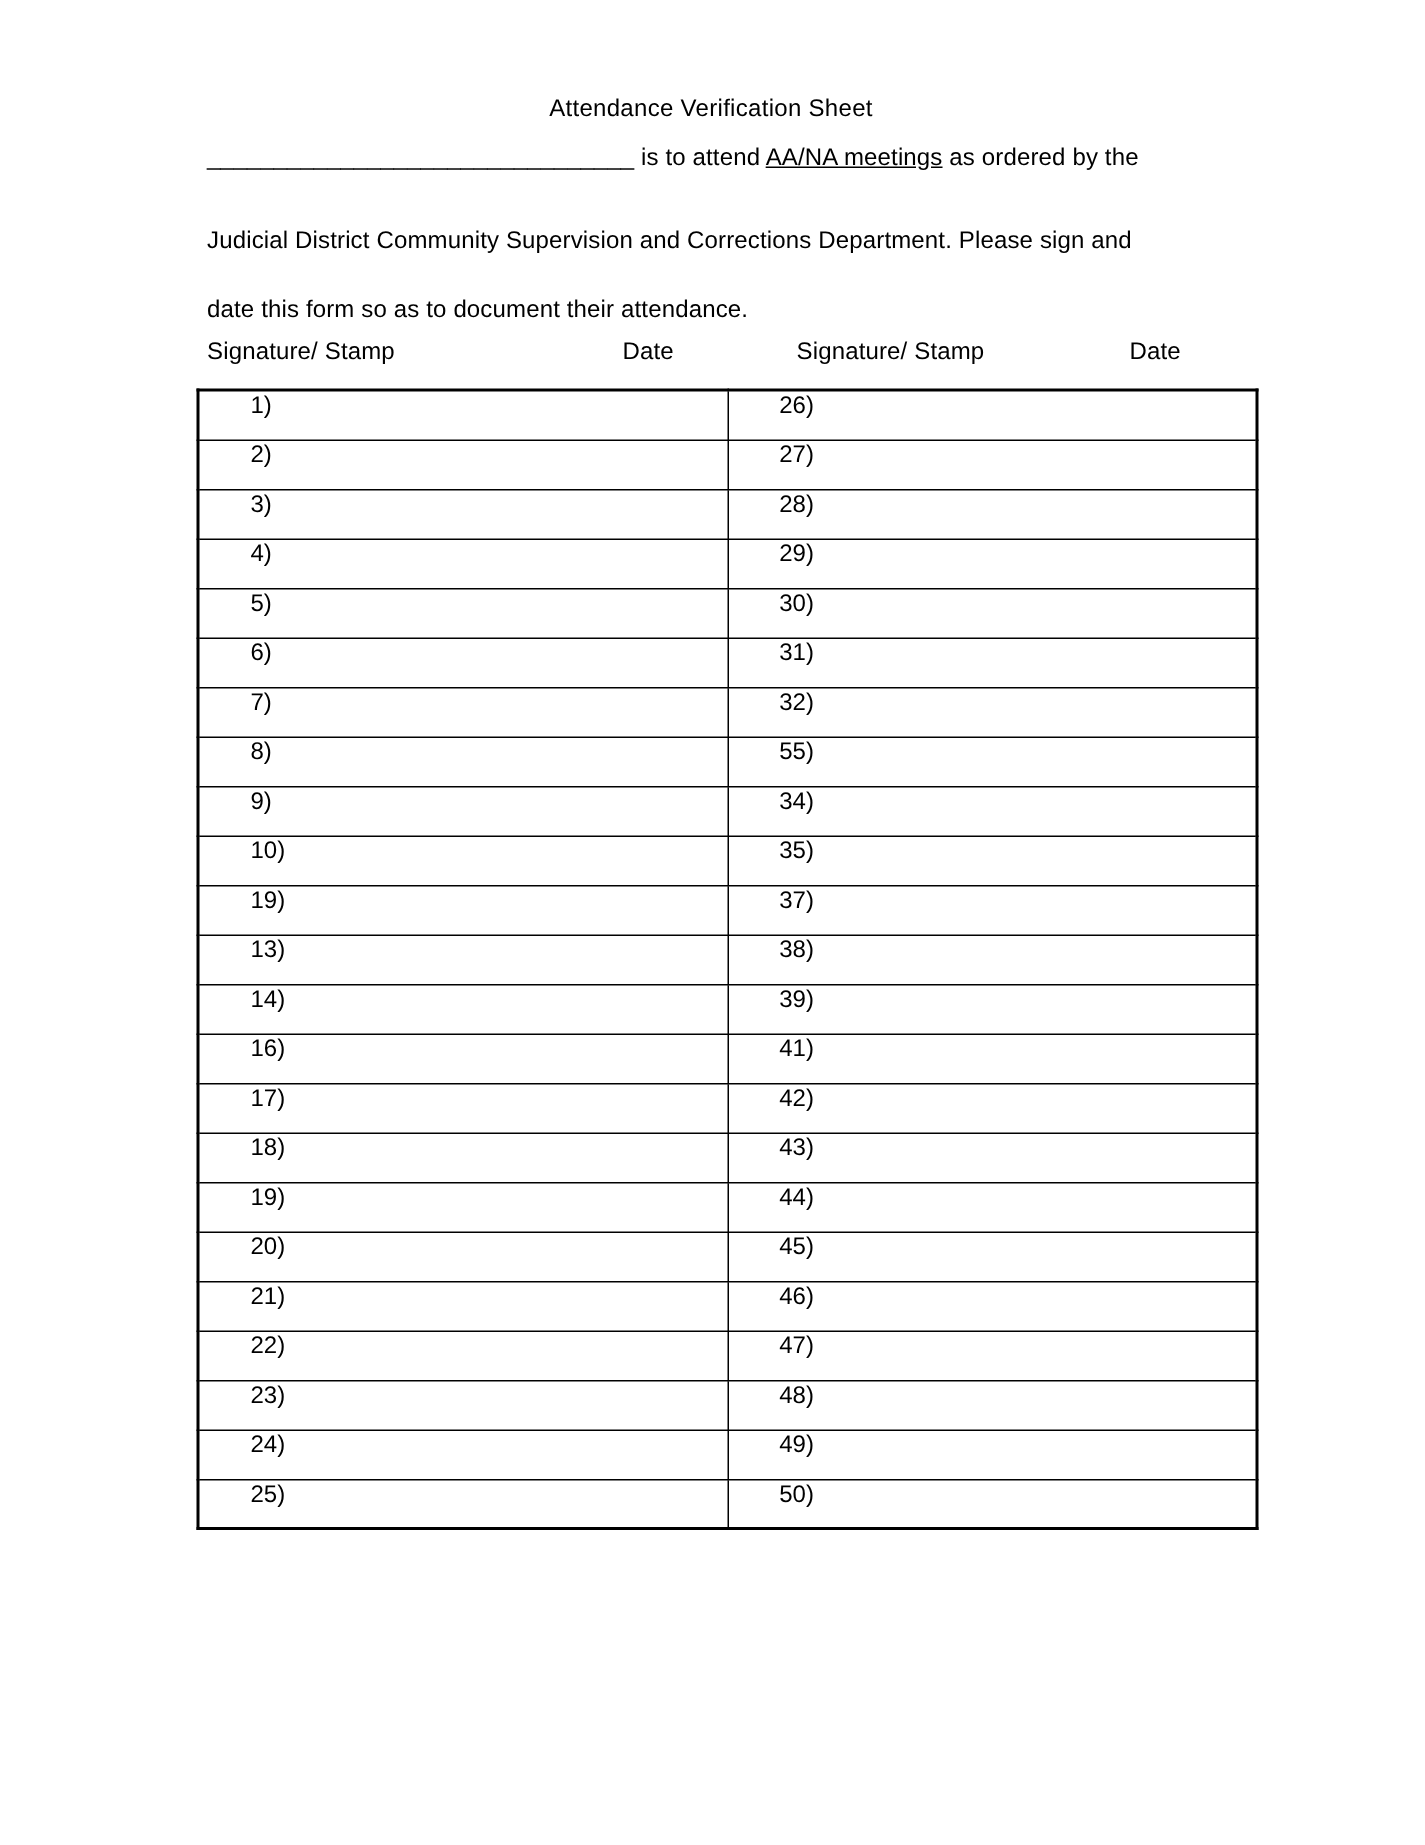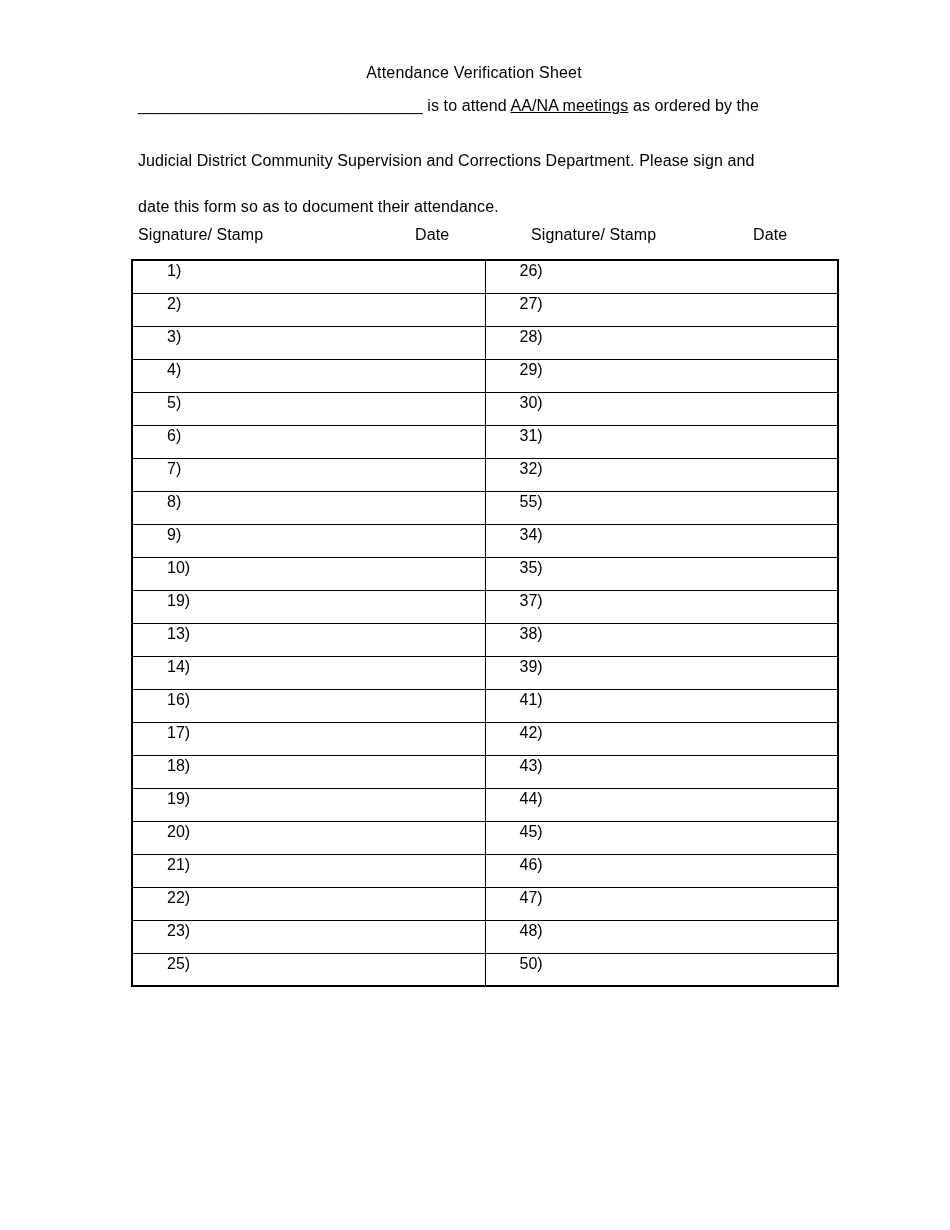--- a/index.html
+++ b/index.html
@@ -182,19 +182,23 @@
         </tr>
         <tr>
           <td><span class="num">22)</span></td>
           <td><span class="num">47)</span></td>
         </tr>
         <tr>
           <td><span class="num">23)</span></td>
           <td><span class="num">48)</span></td>
         </tr>
         <tr>
+          <td><span class="num">24)</span></td>
+          <td><span class="num">49)</span></td>
+        </tr>
+        <tr>
           <td><span class="num">25)</span></td>
           <td><span class="num">50)</span></td>
         </tr>
       </tbody>
   </table>
 
 </div>
 
 </body></html>

